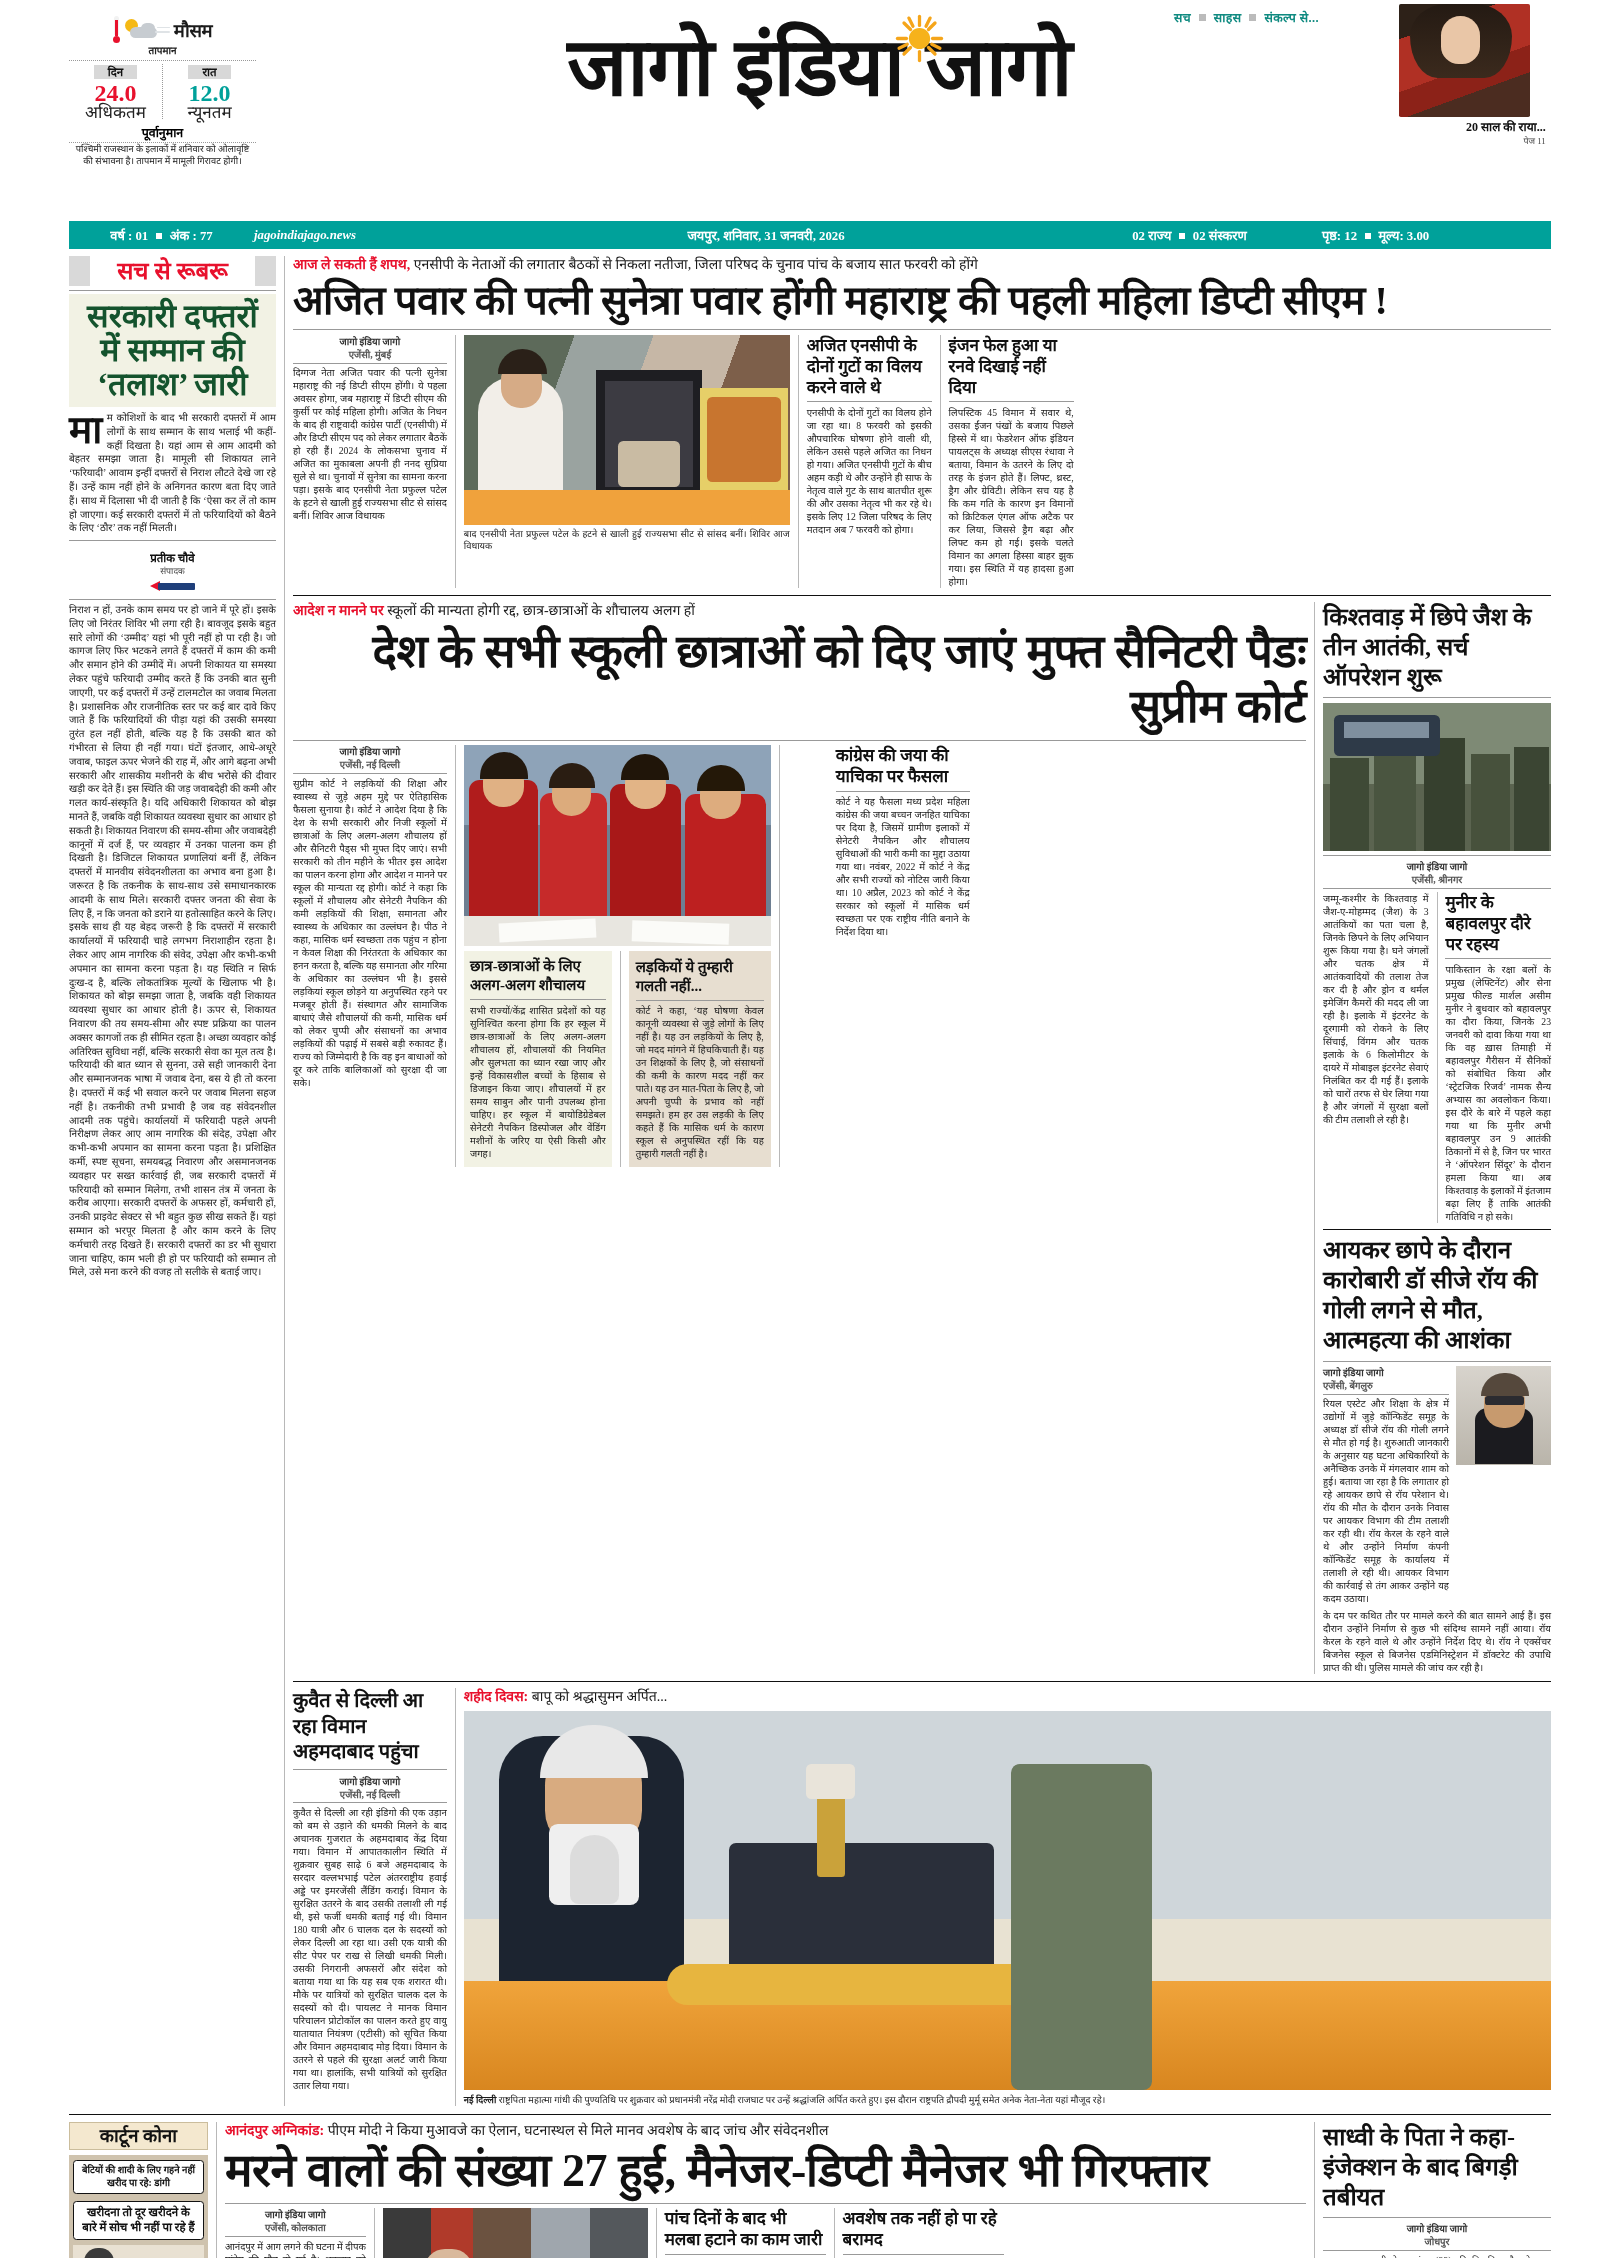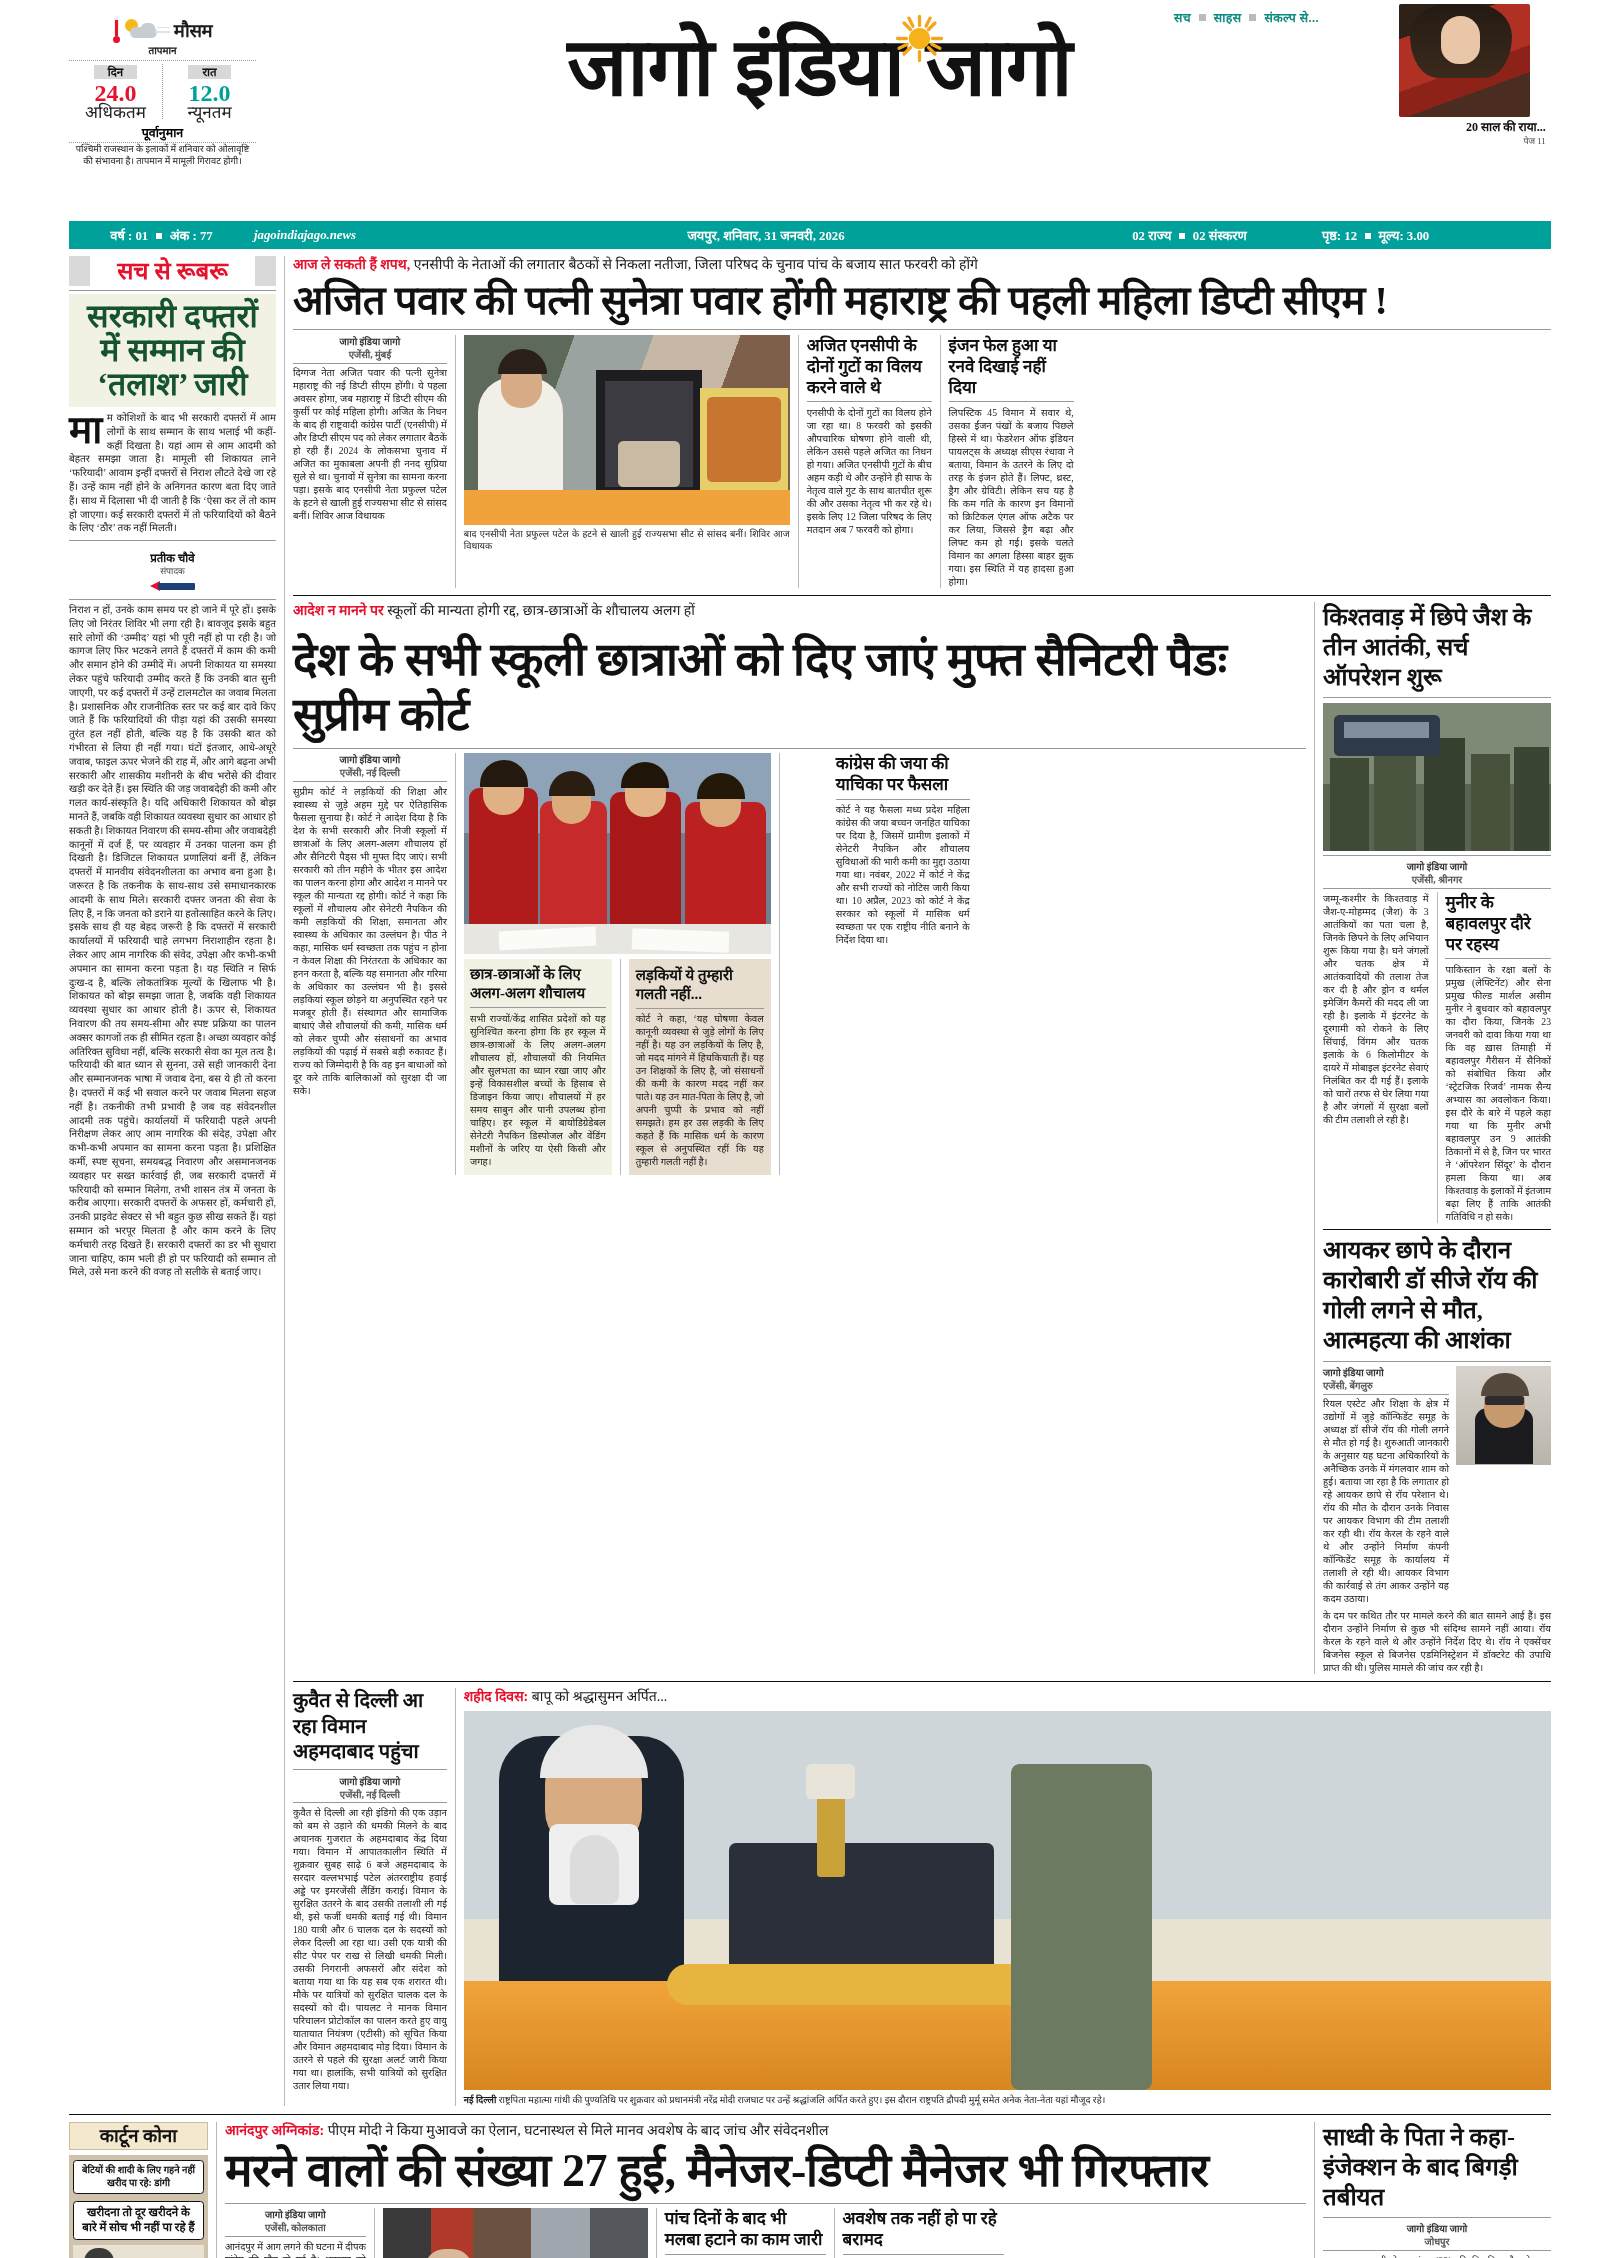--- a/index.html
+++ b/index.html
@@ -376,21 +376,21 @@
 
         <div class="rule-h" style="margin:7px 0 6.2px;"></div>
 
         <div class="cols">
 
           <div style="flex:1;">
             <div class="kicker">
               <span class="red">आदेश न मानने पर</span>
               <span>स्कूलों की मान्यता होगी रद्द, छात्र-छात्राओं के शौचालय अलग हों</span>
             </div>
-            <div class="hl-2" style="margin-top:12px;">देश के सभी स्कूली छात्राओं को दिए जाएं मुफ्त सैनिटरी पैडः सुप्रीम कोर्ट</div>
+            <div class="hl-2" style="margin-top:4px;text-align:right;">देश के सभी स्कूली छात्राओं को दिए जाएं मुफ्त सैनिटरी पैडः सुप्रीम कोर्ट</div>
             <div class="rule-thin" style="margin:5.3px 0 4.4px;"></div>
 
             <div class="cols">
               <div style="width:154px;flex:none;">
                 <div class="byline">
                   <span class="bold">जागो इंडिया जागो</span>
                   <span>एजेंसी, नई दिल्ली</span>
                 </div>
                 <div class="byline-rule"></div>
                 <div class="bodytext sm">सुप्रीम कोर्ट ने लड़कियों की शिक्षा और स्वास्थ्य से जुड़े अहम मुद्दे पर ऐतिहासिक फैसला सुनाया है। कोर्ट ने आदेश दिया है कि देश के सभी सरकारी और निजी स्कूलों में छात्राओं के लिए अलग-अलग शौचालय हों और सैनिटरी पैड्स भी मुफ्त दिए जाएं। सभी सरकारी को तीन महीने के भीतर इस आदेश का पालन करना होगा और आदेश न मानने पर स्कूल की मान्यता रद्द होगी। कोर्ट ने कहा कि स्कूलों में शौचालय और सेनेटरी नैपकिन की कमी लड़कियों की शिक्षा, समानता और स्वास्थ्य के अधिकार का उल्लंघन है। पीठ ने कहा, मासिक धर्म स्वच्छता तक पहुंच न होना न केवल शिक्षा की निरंतरता के अधिकार का हनन करता है, बल्कि यह समानता और गरिमा के अधिकार का उल्लंघन भी है। इससे लड़कियां स्कूल छोड़ने या अनुपस्थित रहने पर मजबूर होती हैं। संस्थागत और सामाजिक बाधाएं जैसे शौचालयों की कमी, मासिक धर्म को लेकर चुप्पी और संसाधनों का अभाव लड़कियों की पढ़ाई में सबसे बड़ी रुकावट हैं। राज्य को जिम्मेदारी है कि वह इन बाधाओं को दूर करे ताकि बालिकाओं को सुरक्षा दी जा सके।</div>

